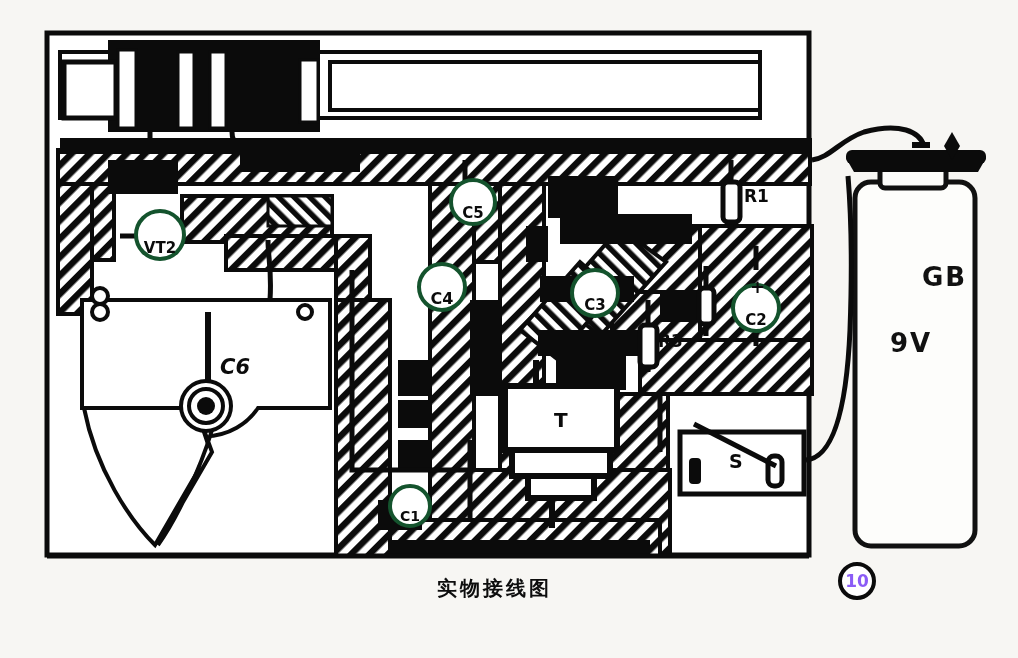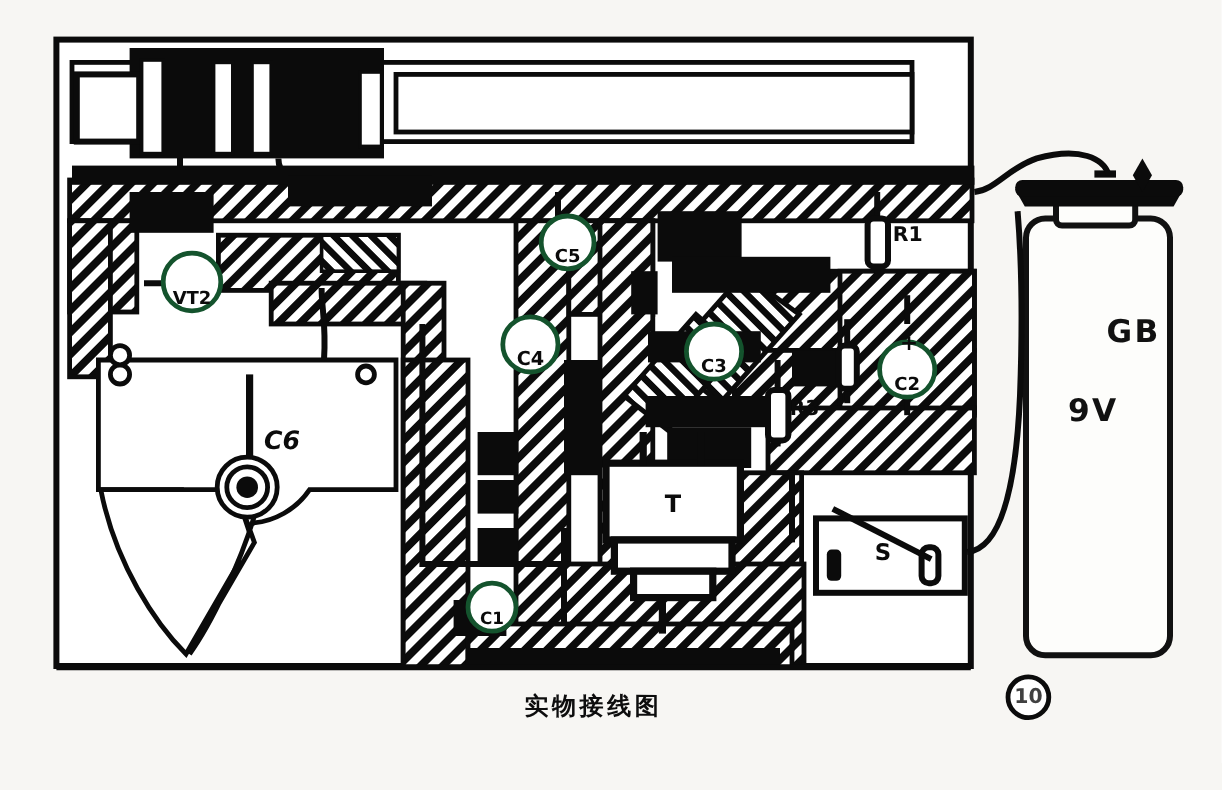--- a/index.html
+++ b/index.html
@@ -15,21 +15,21 @@
         background:#ffffff;display:flex;align-items:flex-end;justify-content:center;
         font-family:"DejaVu Sans",sans-serif;font-weight:700;color:#0b0b0b;
         box-sizing:border-box;}
   .plain{position:absolute;font-family:"DejaVu Sans",sans-serif;font-weight:700;
          color:#0b0b0b;}
   .batt-txt{position:absolute;font-family:"DejaVu Sans",sans-serif;font-weight:700;
             color:#111;letter-spacing:2px;}
   .fignum{position:absolute;width:38px;height:38px;border:4px solid #0b0b0b;
           border-radius:50%;background:#fff;display:flex;align-items:center;
           justify-content:center;font-family:"DejaVu Sans",sans-serif;
-          font-weight:700;font-size:17px;color:#404040;box-sizing:border-box;}
+          font-weight:700;font-size:17px;color:#8b5cf6;box-sizing:border-box;}
 </style>
 </head>
 <body>
 
 <div id="stage">
 
   <svg width="1018" height="658" viewBox="0 0 1018 658">
     <defs>
       <pattern id="hatch" width="13" height="13" patternUnits="userSpaceOnUse" patternTransform="rotate(45)">
         <rect width="13" height="13" fill="#ffffff"></rect>

